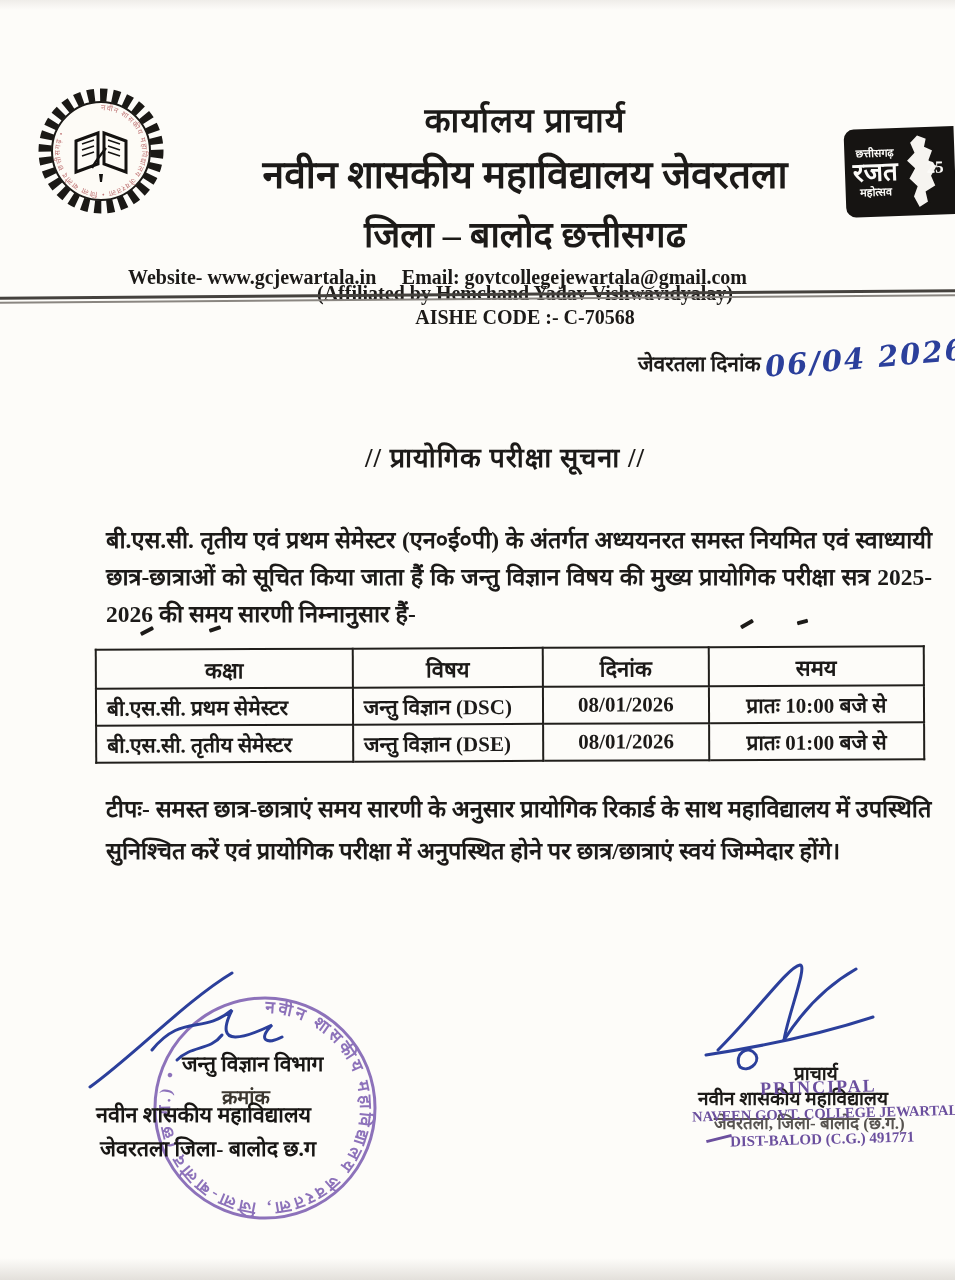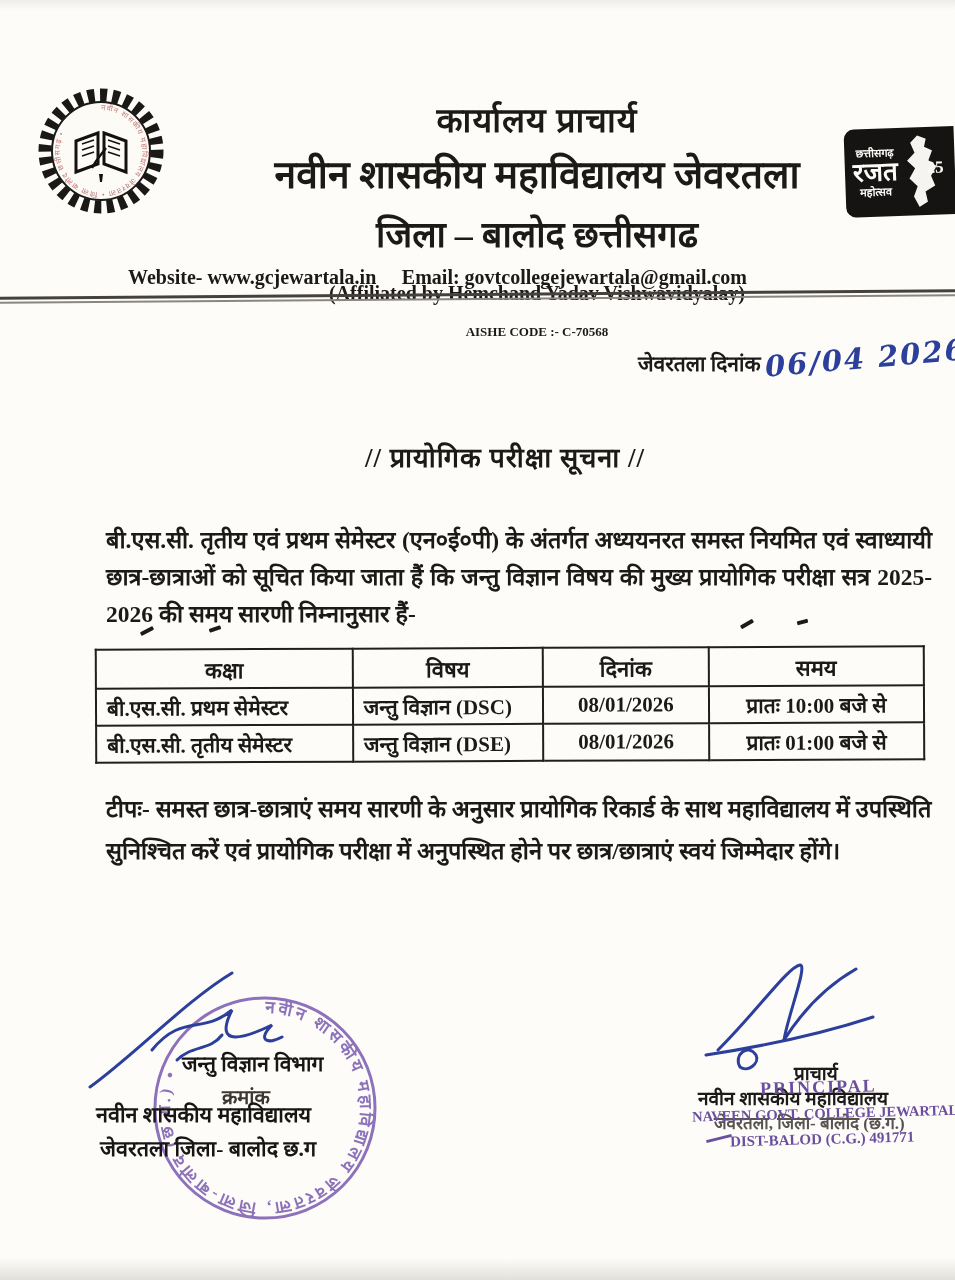--- a/index.html
+++ b/index.html
@@ -4,26 +4,26 @@
 <style>
   * { margin:0; padding:0; box-sizing:border-box; }
   body { background:#d8d5d0; font-family:"Liberation Serif", serif; }
   .page {
     position:relative; width:955px; height:1280px; margin:0 auto;
     background:linear-gradient(180deg,#efedE9 0px,#fdfcf9 10px,#fdfcf9 1258px,#e3e0db 1280px);
     overflow:hidden; color:#1c1a18;
   }
   
   .seal { position:absolute; left:36px; top:86px; width:130px; height:130px; }
-  .header-center { position:absolute; left:122px; top:96px; width:830px; text-align:center; }
+  .header-center { position:absolute; left:110px; top:96px; width:830px; text-align:center; }
   .office-line   { font-size:34px; font-weight:bold; letter-spacing:1px; }
   .college-name  { font-size:39px; font-weight:bold; margin-top:4px; }
   .district-line { font-size:36px; font-weight:bold; margin-top:10px; }
   .affiliation   { font-size:20px; font-weight:bold; margin-top:24px; font-family:"Liberation Serif",serif; }
-  .aishe         { font-size:13px; font-weight:bold; margin-top:19px; font-family:"Liberation Serif",serif; }
+  .aishe         { font-size:20px; font-weight:bold; margin-top:1px; font-family:"Liberation Serif",serif; }
   .cg-logo {
     position:absolute; right:0px; top:128px; width:110px; height:88px;
     background:#161412; border-radius:10px 0 0 10px; transform:rotate(-2deg);
     color:#fbfaf7; display:flex; align-items:center; padding:4px 2px 4px 8px; gap:2px;
   }
   .cg-logo .words { display:flex; flex-direction:column; line-height:1.05; text-align:center; }
   .cg-w-sm  { font-size:11px; font-weight:bold; }
   .cg-w-big { font-size:26px; font-weight:bold; }
   .cg-logo .map-wrap { position:relative; width:46px; height:78px; }
   .cg-num { position:absolute; right:2px; top:26px; font-size:17px; font-weight:bold; color:#fbfaf7; }

